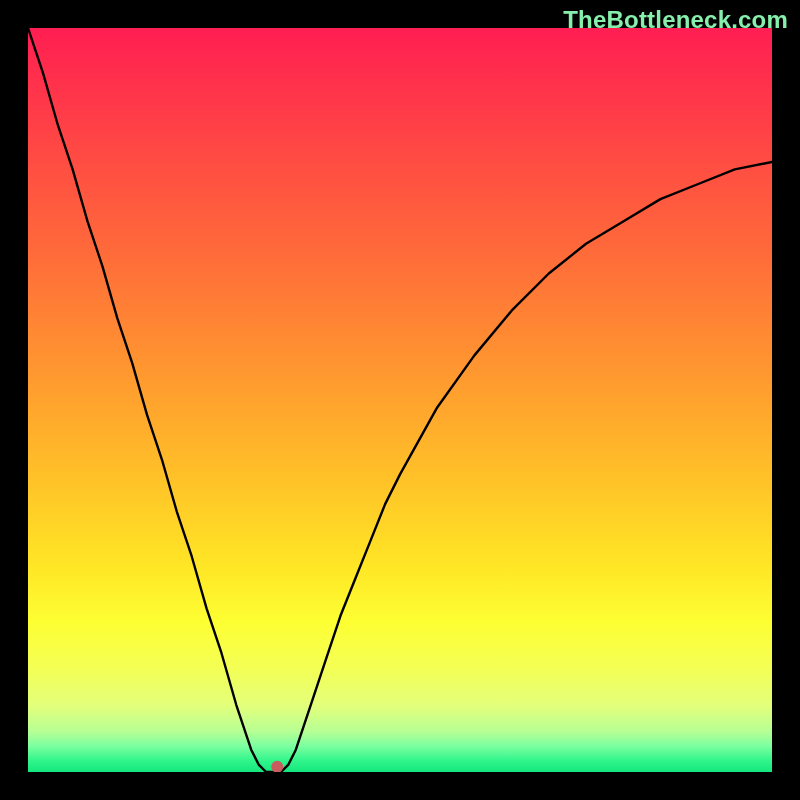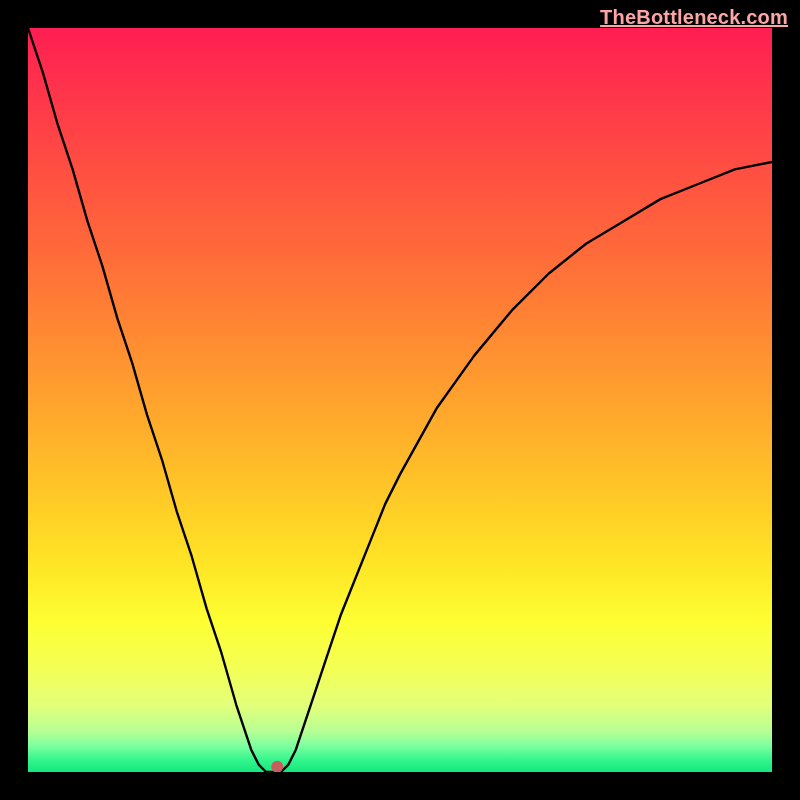--- a/index.html
+++ b/index.html
@@ -24,27 +24,26 @@
     left: 28px;
     top: 28px;
     width: 744px;
     height: 744px;
     overflow: hidden;
   }
   .watermark {
     position: absolute;
     top: 6px;
     right: 12px;
-    color: #fca5a5;
+    color: #86efac;
     font-weight: 700;
-    font-size: 20px;
+    font-size: 24px;
     letter-spacing: 0.2px;
     z-index: 10;
     user-select: none;
-    text-decoration: underline;
   }
   svg { display: block; }
 </style>
 </head>
 <body>
 
 <div class="frame">
 
   <div class="watermark">TheBottleneck.com</div>
 

